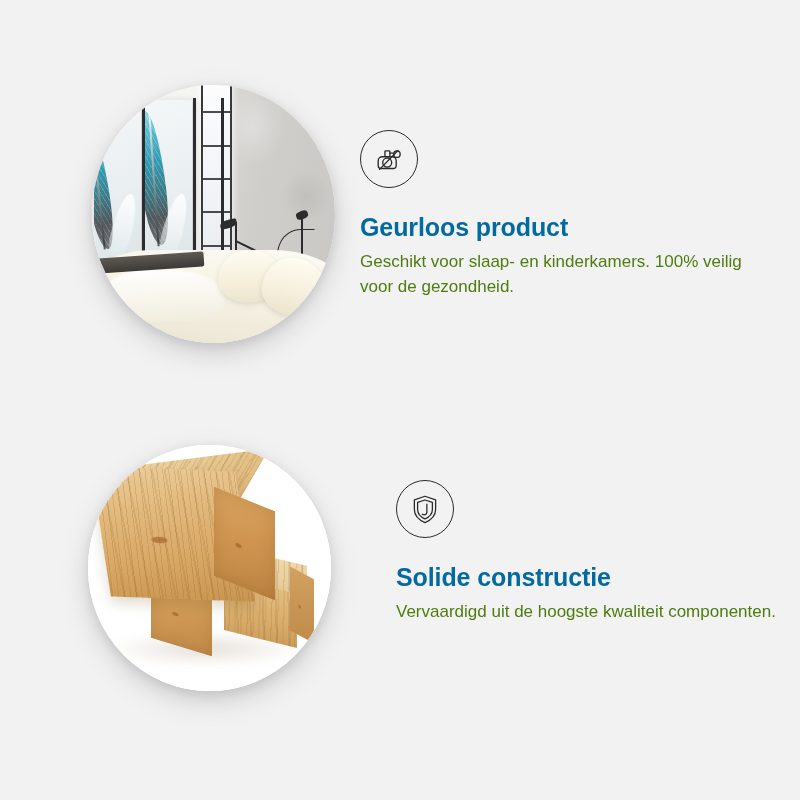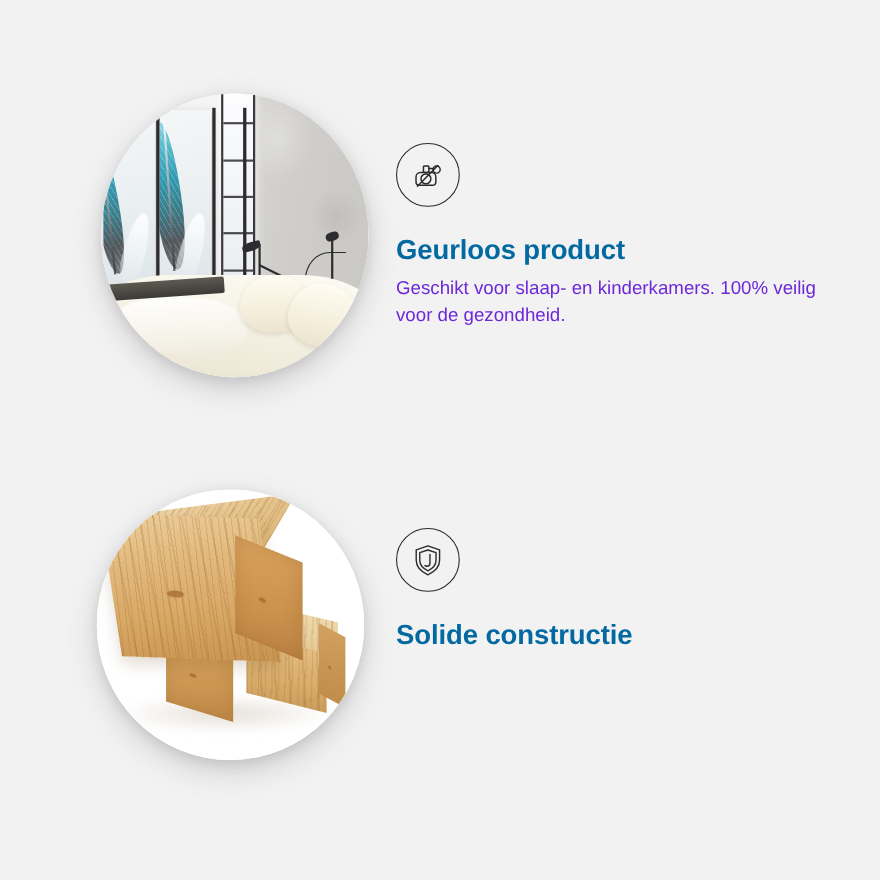--- a/index.html
+++ b/index.html
@@ -409,21 +409,21 @@
     filter: blur(4px);
   }
 
   
   .content {
     position: absolute;
     left: 360px;
     width: 400px;
   }
   .content-1 { top: 70px; }
-  .content-2 { top: 55px; }
+  .content-2 { top: 55px; margin-left: 36px; }
 
   .icon-badge {
     width: 58px;
     height: 58px;
     border-radius: 50%;
     border: 1.6px solid #2b2b2b;
     display: flex;
     align-items: center;
     justify-content: center;
     box-sizing: border-box;
@@ -434,21 +434,21 @@
     font-size: 25px;
     font-weight: 700;
     color: #0369a1;
     letter-spacing: -0.1px;
     line-height: 1.2;
   }
   .feature-desc {
     margin: 7px 0 0 0;
     font-size: 17px;
     font-weight: 400;
-    color: #6d28d9;
+    color: #4d7c0f;
     line-height: 1.48;
     max-width: 385px;
   }
 </style>
 </head>
 <body>
 
 <div class="page">
 
   <section class="feature feature-1">
@@ -603,16 +603,17 @@
 
           <path d="M20 9.4 L28.7 12.3 v8.2 c0 5.5 -4 9 -8.7 11.2
                    c-4.7 -2.2 -8.7 -5.7 -8.7 -11.2 v-8.2 Z"></path>
 
           <path d="M22.2 14.2 v9.3 a3.3 3.3 0 0 1 -3.3 3.3 a3.3 3.3 0 0 1 -2 -0.7"></path>
         </svg>
       </div>
 
       <h2 class="feature-title">Solide constructie</h2>
 
+      <p class="feature-desc">Vervaardigd uit de hoogste kwaliteit componenten.</p>
     </div>
   </section>
 
 </div>
 
 </body></html>

